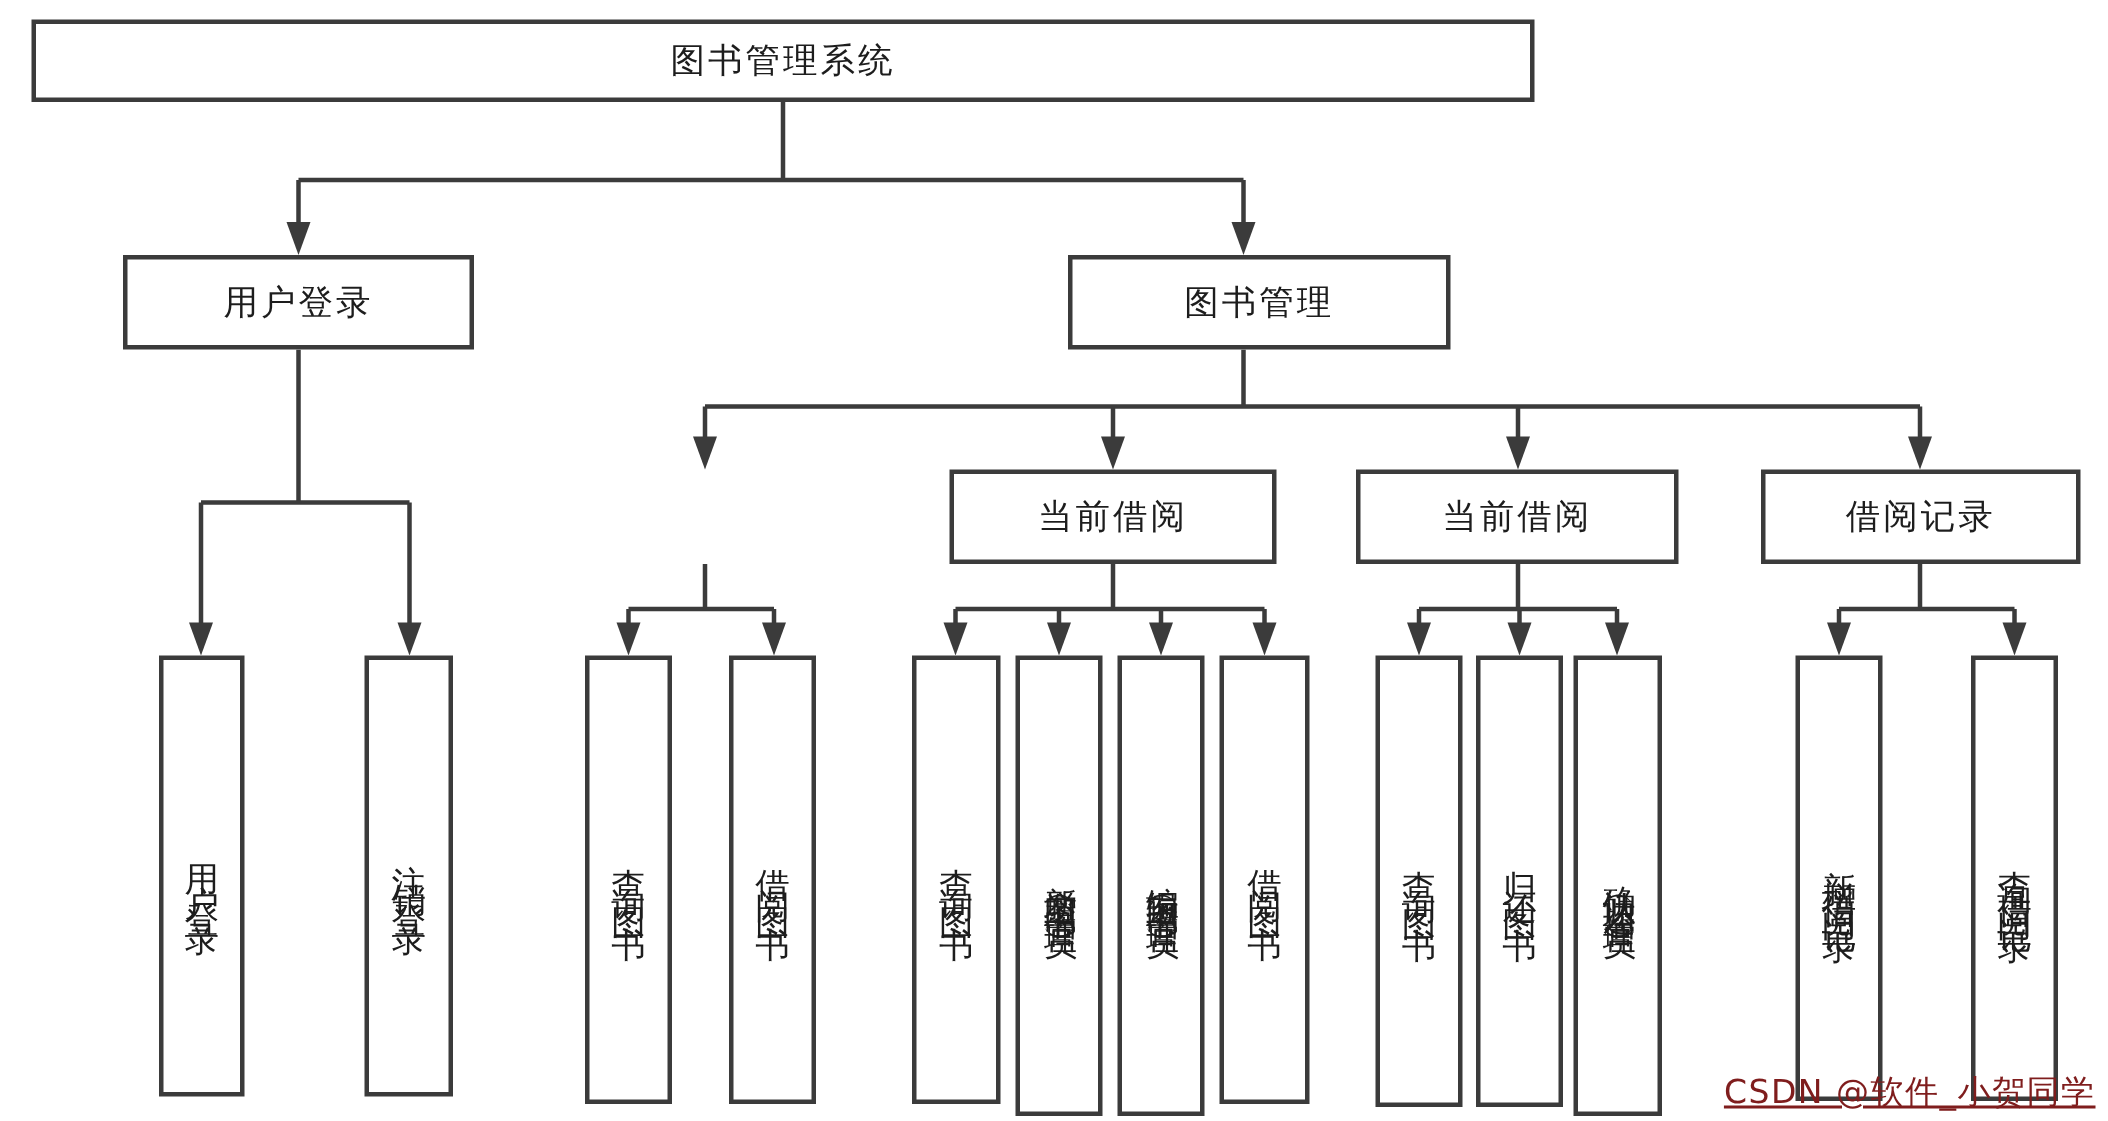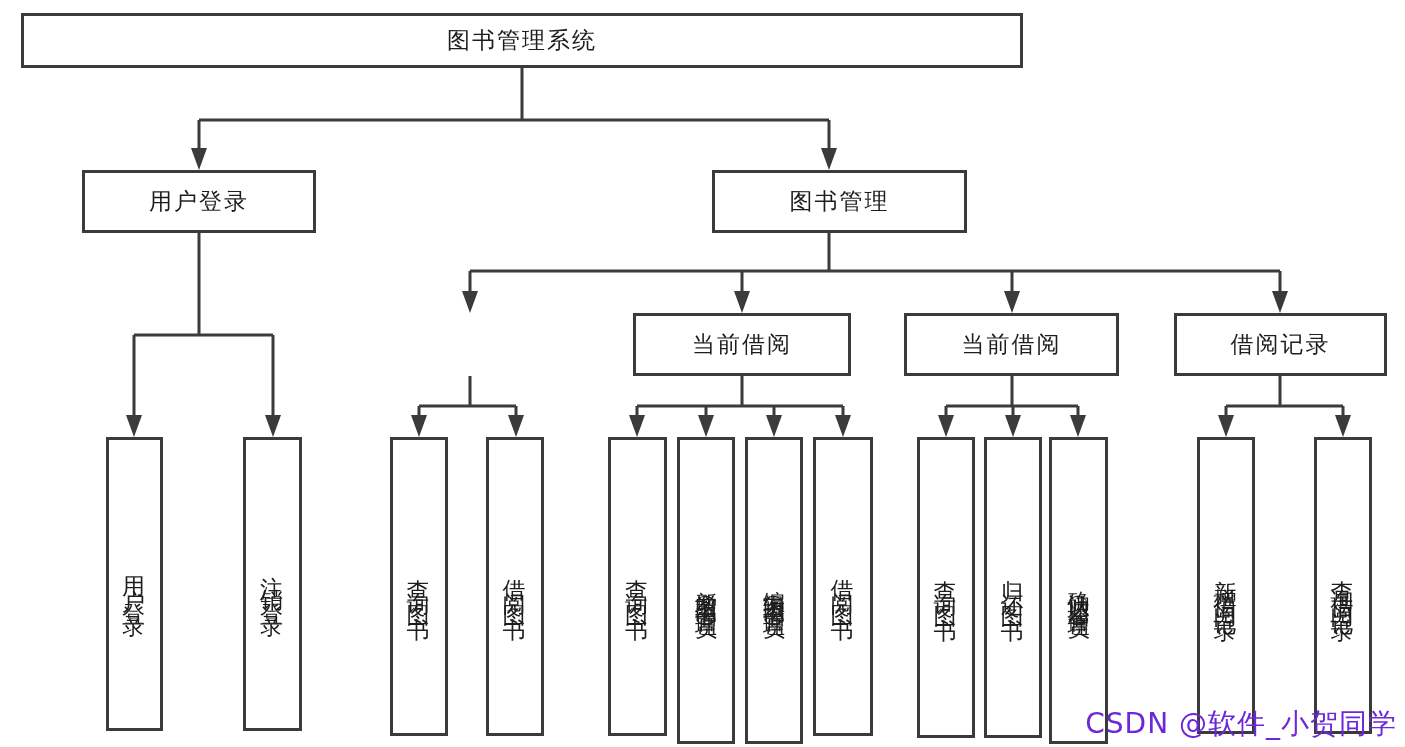--- a/index.html
+++ b/index.html
@@ -30,24 +30,25 @@
     writing-mode: vertical-rl;
     letter-spacing: 13px;
     white-space: normal;
   }
   .node.v.med  { letter-spacing: 8px; }
   .node.v.long { letter-spacing: 4px; font-size: 22px; }
   .watermark {
     position: absolute;
     right: 8px;
     bottom: 4px;
-    font-size: 28px;
+    font-size: 22px;
     letter-spacing: 1px;
-    color: #6d28d9;
+    color: #7f1d1d;
     z-index: 3;
+    text-decoration: underline;
   }
 </style>
 </head>
 <body>
 
 <div class="canvas">
 
   <svg class="wires" width="1405" height="747" viewBox="0 0 1405 747">
     <g stroke="#3b3b3b" stroke-width="3" fill="none">
 

